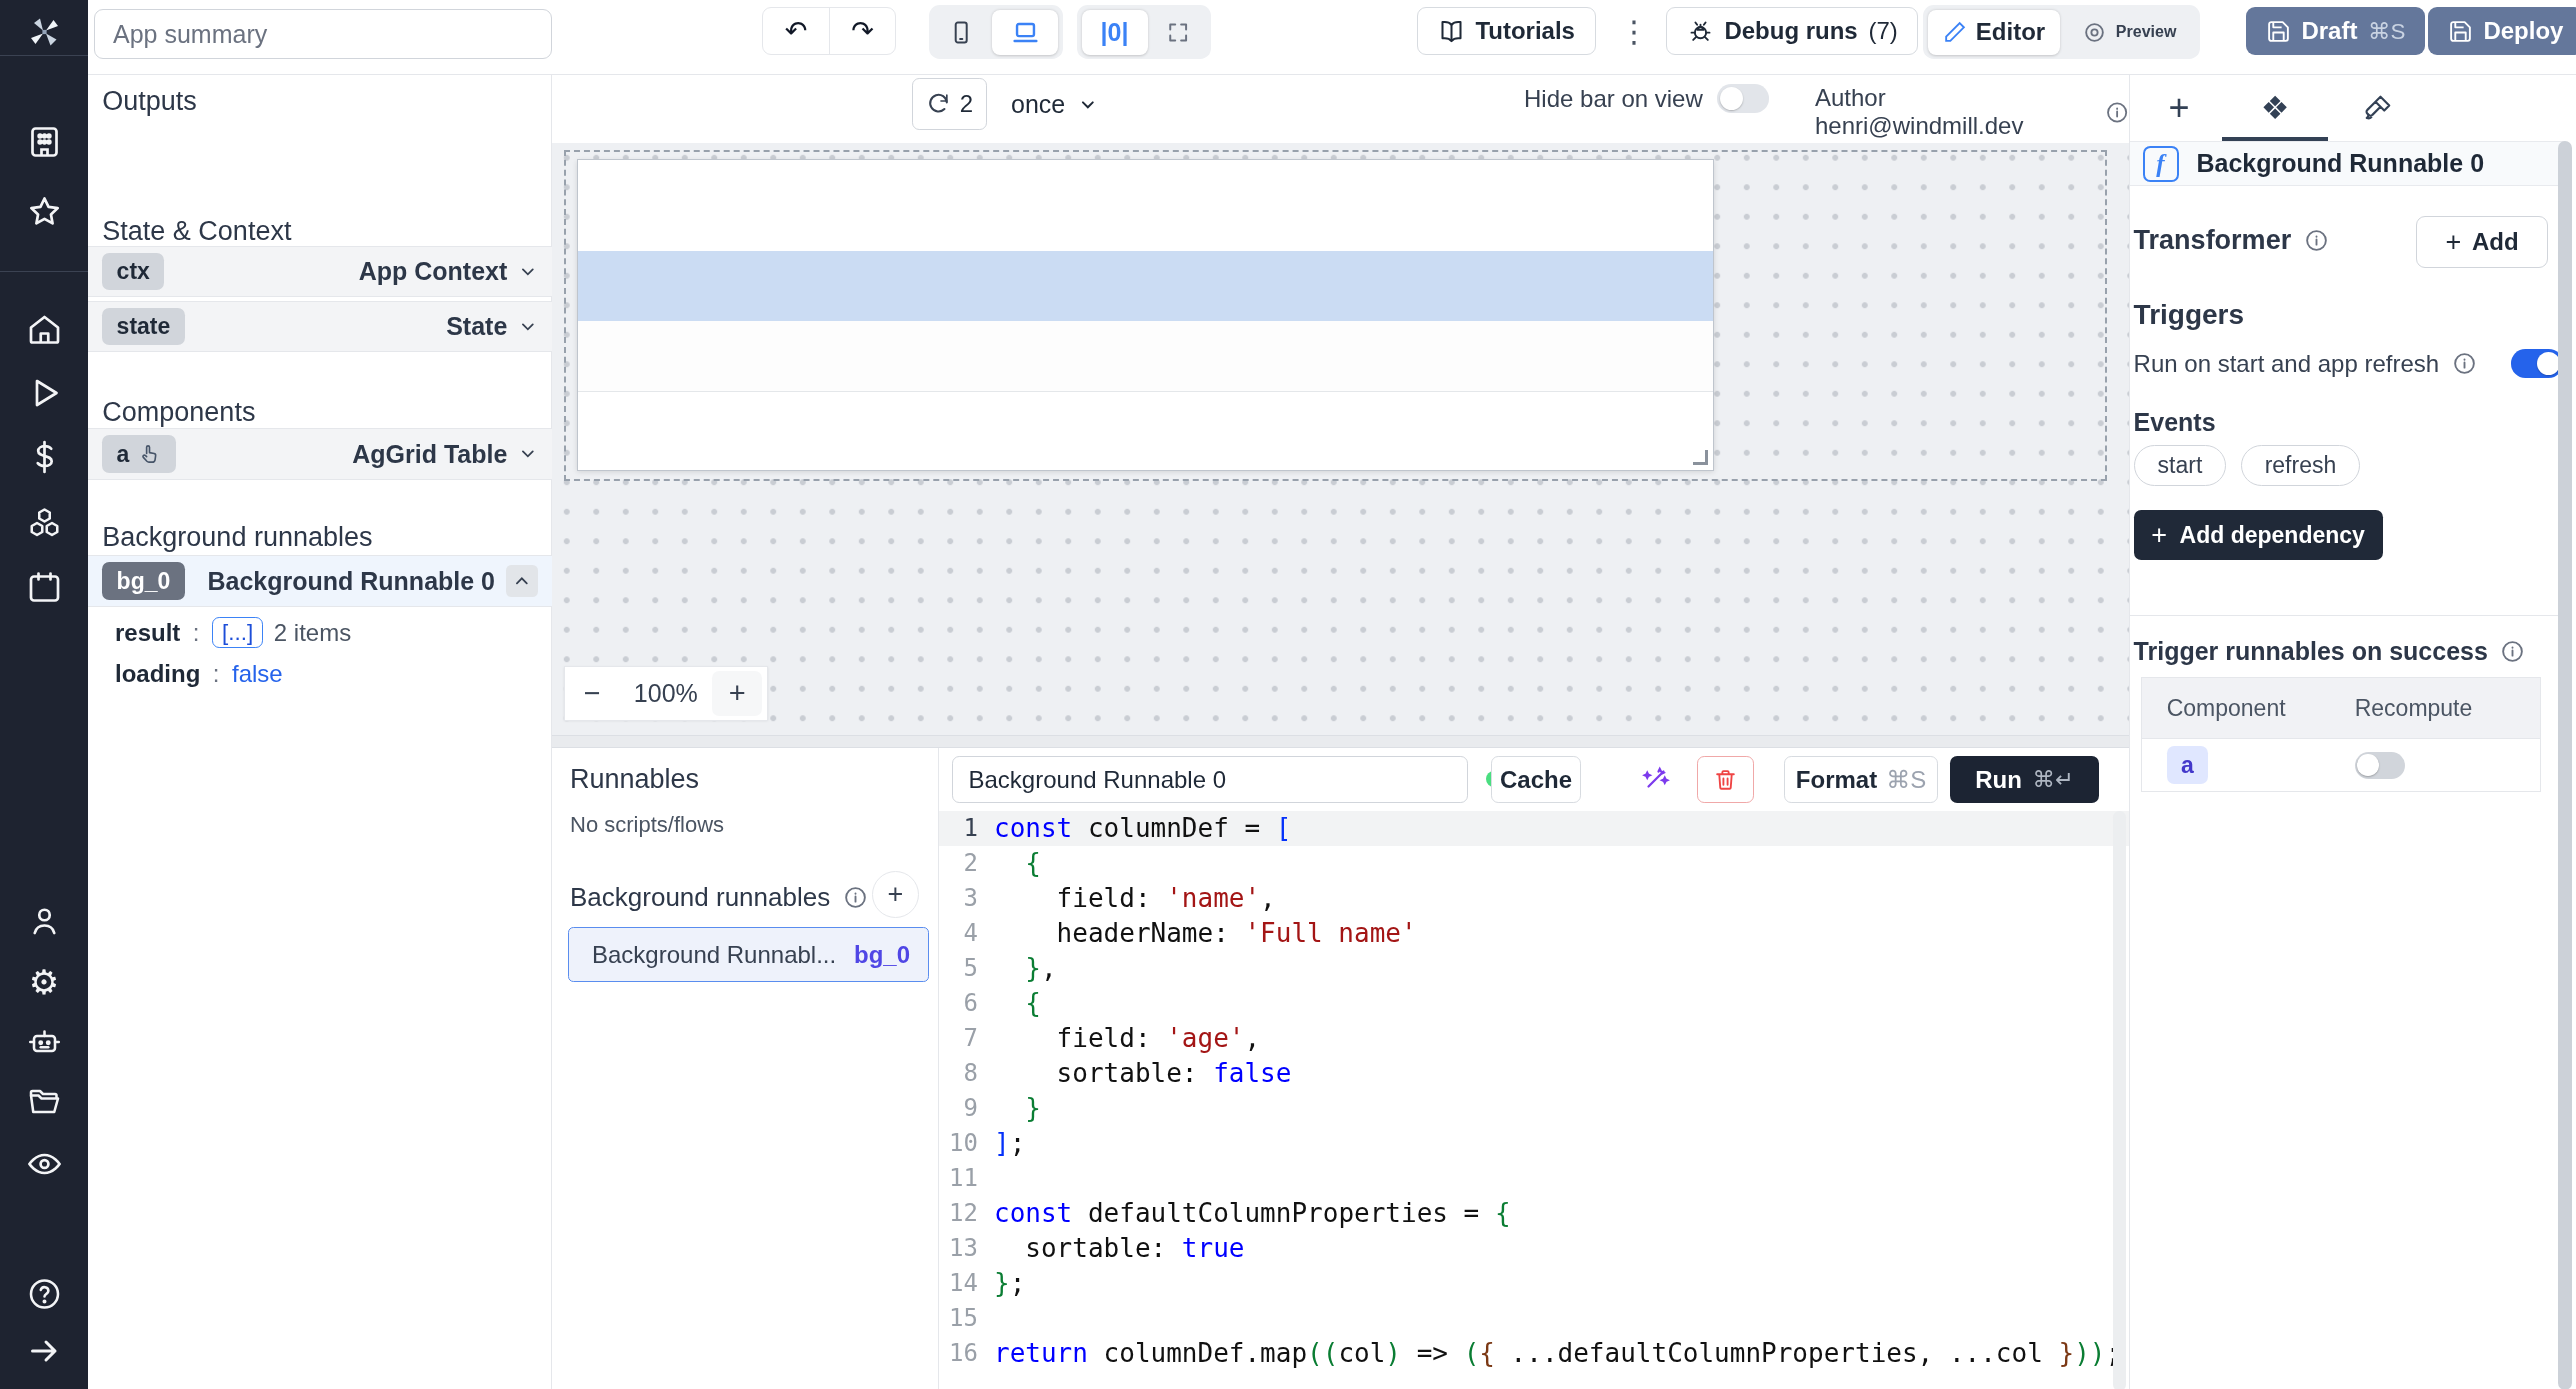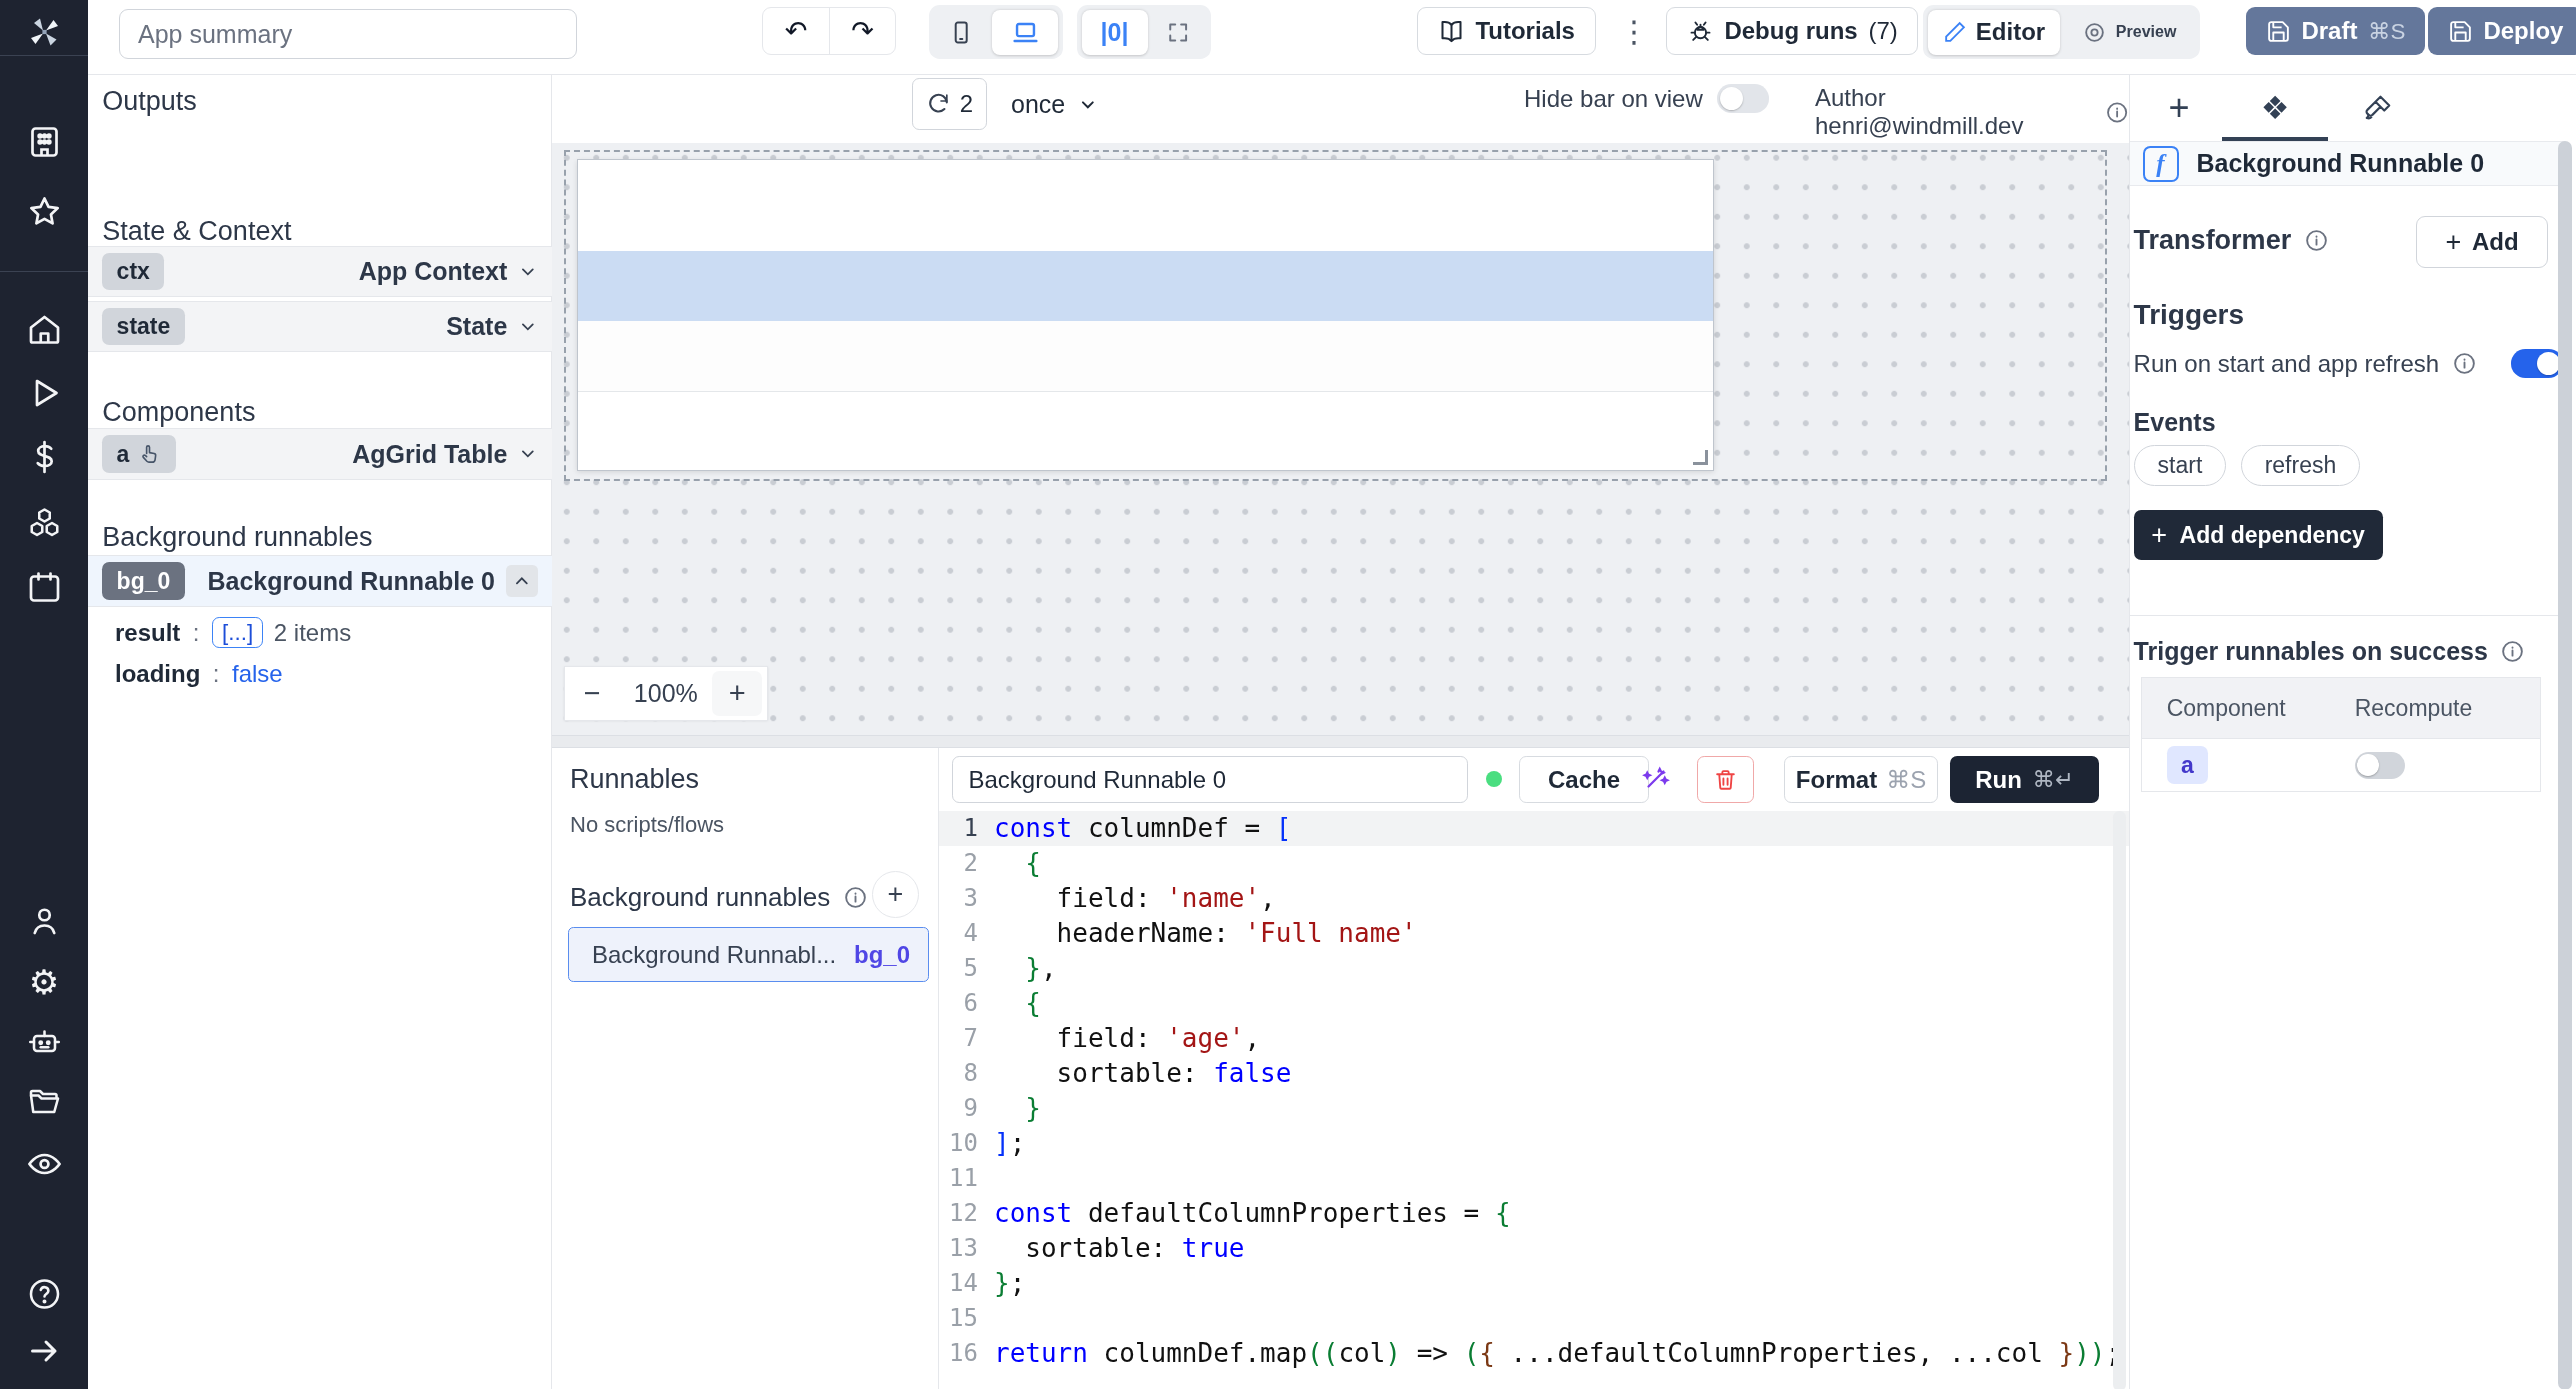--- a/index.html
+++ b/index.html
@@ -10,21 +10,21 @@
 
   
   .rail { position:absolute; left:0; top:0; width:88px; height:1390px; background:#1e2330; z-index:30; }
   .rail .divider { position:absolute; left:0; width:88px; height:0.9px; background:#3b4252; }
   .rail-icon { position:absolute; left:50%; transform:translateX(-50%); width:39px; height:39px; color:#f3f4f6; display:flex; align-items:center; justify-content:center; cursor:pointer; }
   .rail-icon svg { width:36px; height:36px; }
   .glyph { font-size:34px; line-height:1; color:#f3f4f6; }
 
   
   .topbar { position:absolute; left:88px; top:0; width:2488px; height:75px; background:#fff; border-bottom:0.9px solid #e5e7eb; z-index:20; }
-  .summary-input { position:absolute; left:31px; top:9px; width:458px; height:50px; border:0.9px solid #d1d5db; border-radius:9px; padding:0 18px; font-size:25px; color:#701a75; font-family:"Liberation Sans",sans-serif; outline:none; }
+  .summary-input { position:absolute; left:6px; top:9px; width:458px; height:50px; border:0.9px solid #d1d5db; border-radius:9px; padding:0 18px; font-size:25px; color:#701a75; font-family:"Liberation Sans",sans-serif; outline:none; }
   .summary-input::placeholder { color:#6b7280; }
   .btn-group { position:absolute; top:7.2px; height:48px; background:#fff; border:0.9px solid #e5e7eb; border-radius:9px; display:flex; overflow:hidden; }
   .btn-group .cell { width:66px; display:flex; align-items:center; justify-content:center; font-size:27px; color:#111827; cursor:pointer; }
   .btn-group .cell + .cell { border-left:0.9px solid #e5e7eb; }
   .seg-wrap { position:absolute; top:5.4px; height:54px; background:#eef0f3; border-radius:10.7px; display:flex; align-items:center; padding:0 4.5px; gap:3.6px; }
   .seg-chip { height:45px; border-radius:8px; display:flex; align-items:center; justify-content:center; gap:9px; cursor:pointer; padding:0 14.3px; }
   .seg-chip.active { background:#fff; box-shadow:0 0.9px 2.7px rgba(0,0,0,.18); }
   .tb-btn { position:absolute; top:7.2px; height:48px; border:0.9px solid #d7dbe0; border-radius:9px; background:#fff; display:flex; align-items:center; justify-content:center; gap:10.7px; font-size:24px; font-weight:600; color:#1f2937; cursor:pointer; padding:0 19.7px; }
   .solid-btn { position:absolute; top:7.2px; height:48px; border-radius:9px; background:#64779b; color:#fff; display:flex; align-items:center; justify-content:center; gap:10.7px; font-size:24px; font-weight:700; cursor:pointer; padding:0 19.7px; }
   .solid-btn .shortcut { color:#c9d3e2; font-weight:400; font-size:22.4px; }
@@ -430,21 +430,21 @@
     <div class="runn-item">
       <span class="nm">Background Runnabl...</span>
       <span class="id">bg_0</span>
     </div>
   </div>
 
   <div class="editor">
     <div class="ed-head">
       <input class="name-input" value="Background Runnable 0" style="">
       <span class="green-dot"></span>
-      <div class="ed-btn" style="left:580px; width:130px">
+      <div class="ed-btn" style="left:552px; width:90px">
           <span>Cache</span>
         </div>
       <div class="wand">
         <svg viewBox="0 0 24 24" width="30" height="30" stroke="currentColor" stroke-width="1.8" fill="none" stroke-linecap="round">
             <path d="M6 18L18 6M14 6l1-2 1 2 2 1-2 1M5 11l.7-1.4L7 9l-1.3-.6L5 7l-.7 1.4L3 9l1.3.6zM19 15l.7-1.4L21 13l-1.3-.6L19 11l-.7 1.4L17 13l1.3.6z"></path>
           </svg>
       </div>
       <div class="ed-btn trash-btn" style="left:758px; width:57px">
         <svg viewBox="0 0 24 24" width="25" height="25" stroke="#ef4444" stroke-width="1.8" fill="none" stroke-linecap="round">
             <path d="M4 7h16M9 7V5a1 1 0 0 1 1-1h4a1 1 0 0 1 1 1v2M6 7l1 13a1 1 0 0 0 1 .9h8a1 1 0 0 0 1-.9l1-13M10 11v6M14 11v6"></path>

